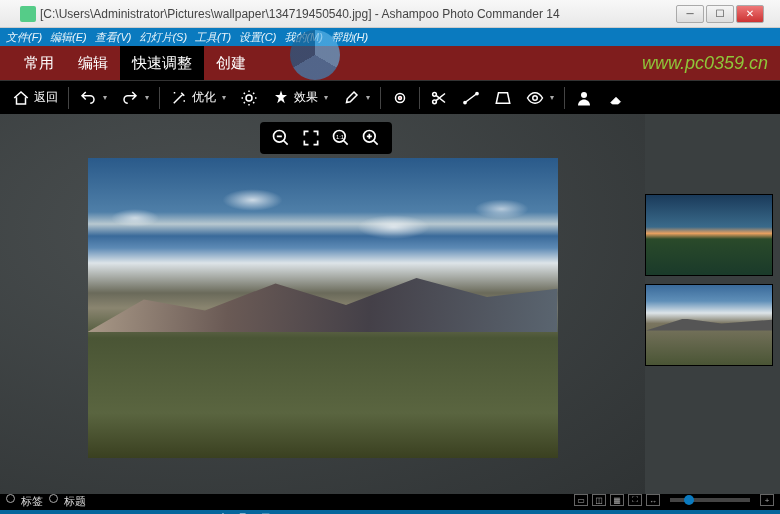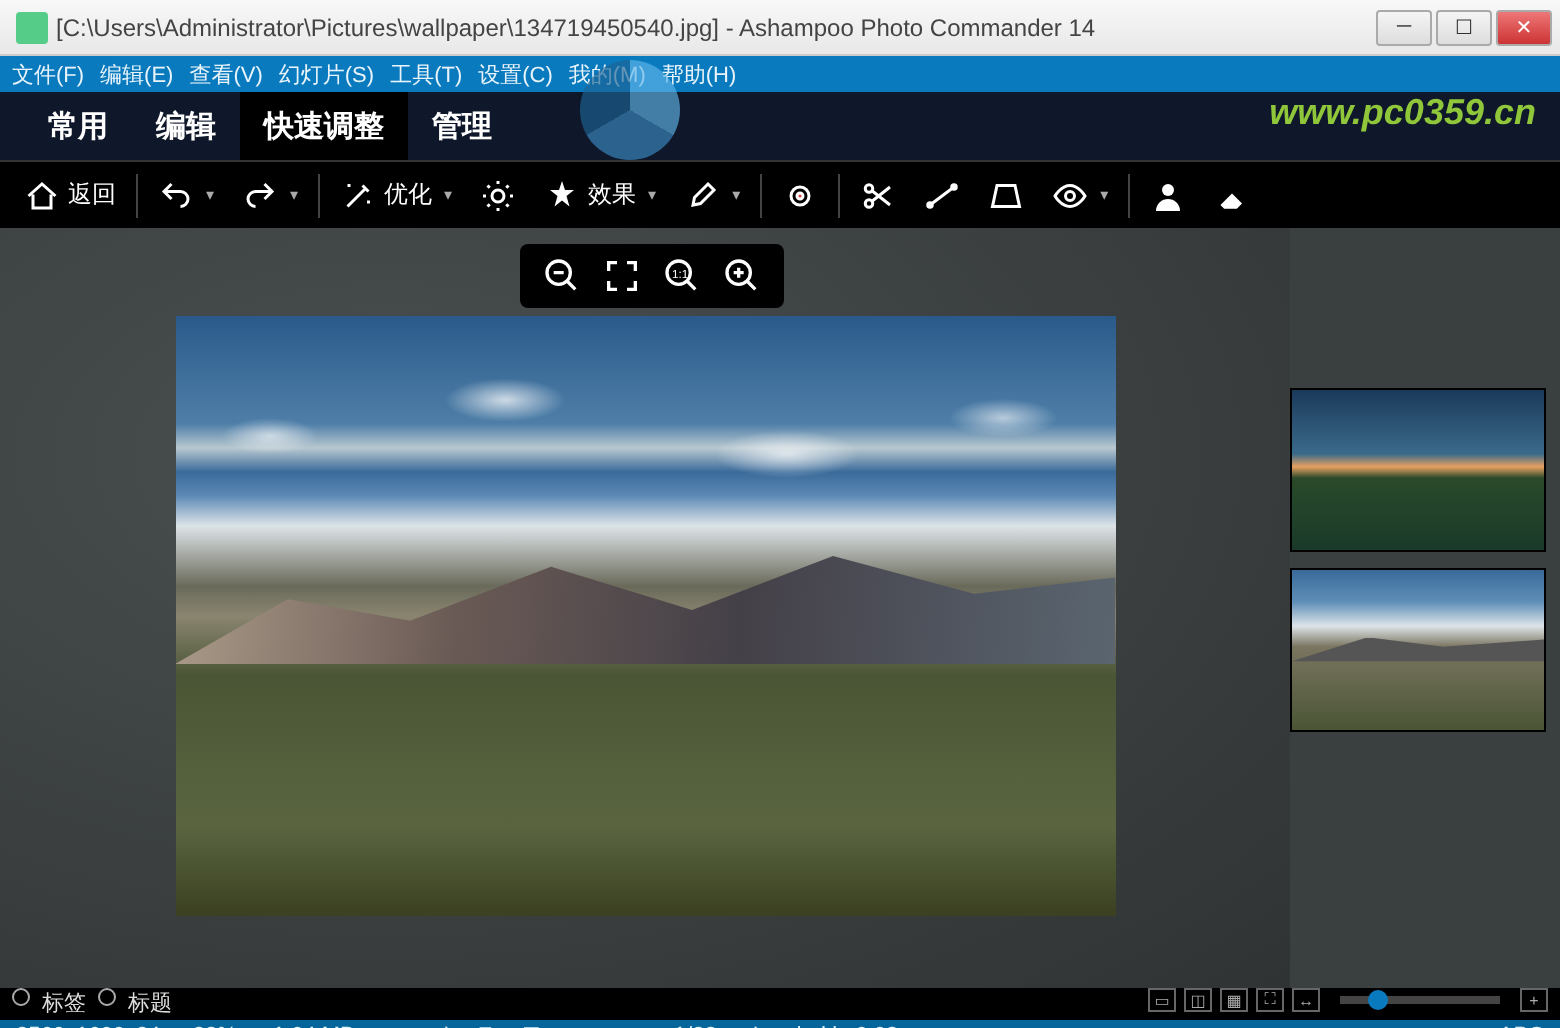--- a/index.html
+++ b/index.html
@@ -1,28 +1,28 @@
 <!DOCTYPE html>
 <html><head>
 <meta charset="utf-8">
 <style>
 * { margin: 0; padding: 0; box-sizing: border-box; font-family: "Microsoft YaHei", Arial, sans-serif; }
 body { width: 780px; height: 514px; background: #000; overflow: hidden; }
 
-.titlebar { height: 28px; background: linear-gradient(180deg, #f8f8f8, #e8e8e8); display: flex; align-items: center; padding: 0 4px; border-bottom: 1px solid #ccc; }
+.titlebar { height: 28px; background: linear-gradient(180deg, #f8f8f8, #e8e8e8); display: flex; align-items: center; padding: 0 16px; border-bottom: 1px solid #ccc; }
 .titlebar .icon { width: 16px; height: 16px; margin: 0 4px; background: #5c8; border-radius: 2px; }
 .titlebar .title { flex: 1; font-size: 12px; color: #444; white-space: nowrap; overflow: hidden; }
 .winbtns { display: flex; gap: 2px; }
 .winbtn { width: 28px; height: 18px; background: linear-gradient(180deg,#f5f5f5,#ddd); border: 1px solid #aaa; border-radius: 2px; display: flex; align-items: center; justify-content: center; font-size: 10px; color: #333; cursor: pointer; }
 .winbtn.close { background: linear-gradient(180deg,#e77,#c33); color: #fff; }
 
-.menubar { height: 18px; background: #0a7abf; display: flex; align-items: center; padding: 0 6px; gap: 8px; }
+.menubar { height: 18px; background: #0a7abf; display: flex; align-items: center; padding: 0 6px; gap: 8px; font-style: italic; }
 .menubar .menuitem { font-size: 11px; color: #e8f4fa; cursor: pointer; }
 
-.brandrow { height: 34px; background: #0f172a; display: flex; justify-content: space-between; padding: 0 12px; font-weight: bold; }
+.brandrow { height: 34px; background: #7f1d1d; display: flex; align-items: center; justify-content: space-between; padding: 0 12px; }
 .tabs { display: flex; gap: 0; align-items: stretch; height: 34px; }
 .tab { padding: 0 12px; font-size: 15px; color: #fff; display: flex; align-items: center; cursor: pointer; }
 .tab.active { background: #000; }
 .brand { font-size: 15px; color: #cde7f5; font-style: italic; }
 .brand .wm { color: #8fc63a; font-size: 18px; display:block; text-align:right; }
 
 .logo-overlay { position:absolute; left:290px; top:30px; width:50px; height:50px; border-radius:50%; background: conic-gradient(#5fb5e8 0 120deg, #3a8cc4 120deg 240deg, #1c6394 240deg); opacity:0.65; pointer-events:none; }
 
 .toolbar { height: 34px; background: #000; display: flex; align-items: center; padding: 4px 6px; gap: 2px; border-top: 1px solid #333; }
 .tbtn { display: flex; align-items: center; gap: 4px; padding: 4px 6px; color: #fff; font-size: 12px; cursor: pointer; border-radius: 3px; }
@@ -78,21 +78,21 @@
   <span class="menuitem">设置(C)</span>
   <span class="menuitem">我的(M)</span>
   <span class="menuitem">帮助(H)</span>
 </div>
 
 <div class="brandrow">
   <div class="tabs">
     <div class="tab">常用</div>
     <div class="tab">编辑</div>
     <div class="tab active">快速调整</div>
-    <div class="tab">管理</div>
+    <div class="tab">创建</div>
   </div>
   <div class="brand">
     <span class="wm">www.pc0359.cn</span>
   </div>
 </div>
 
 <div class="logo-overlay"></div>
 
 <div class="toolbar">
   <div class="tbtn">

